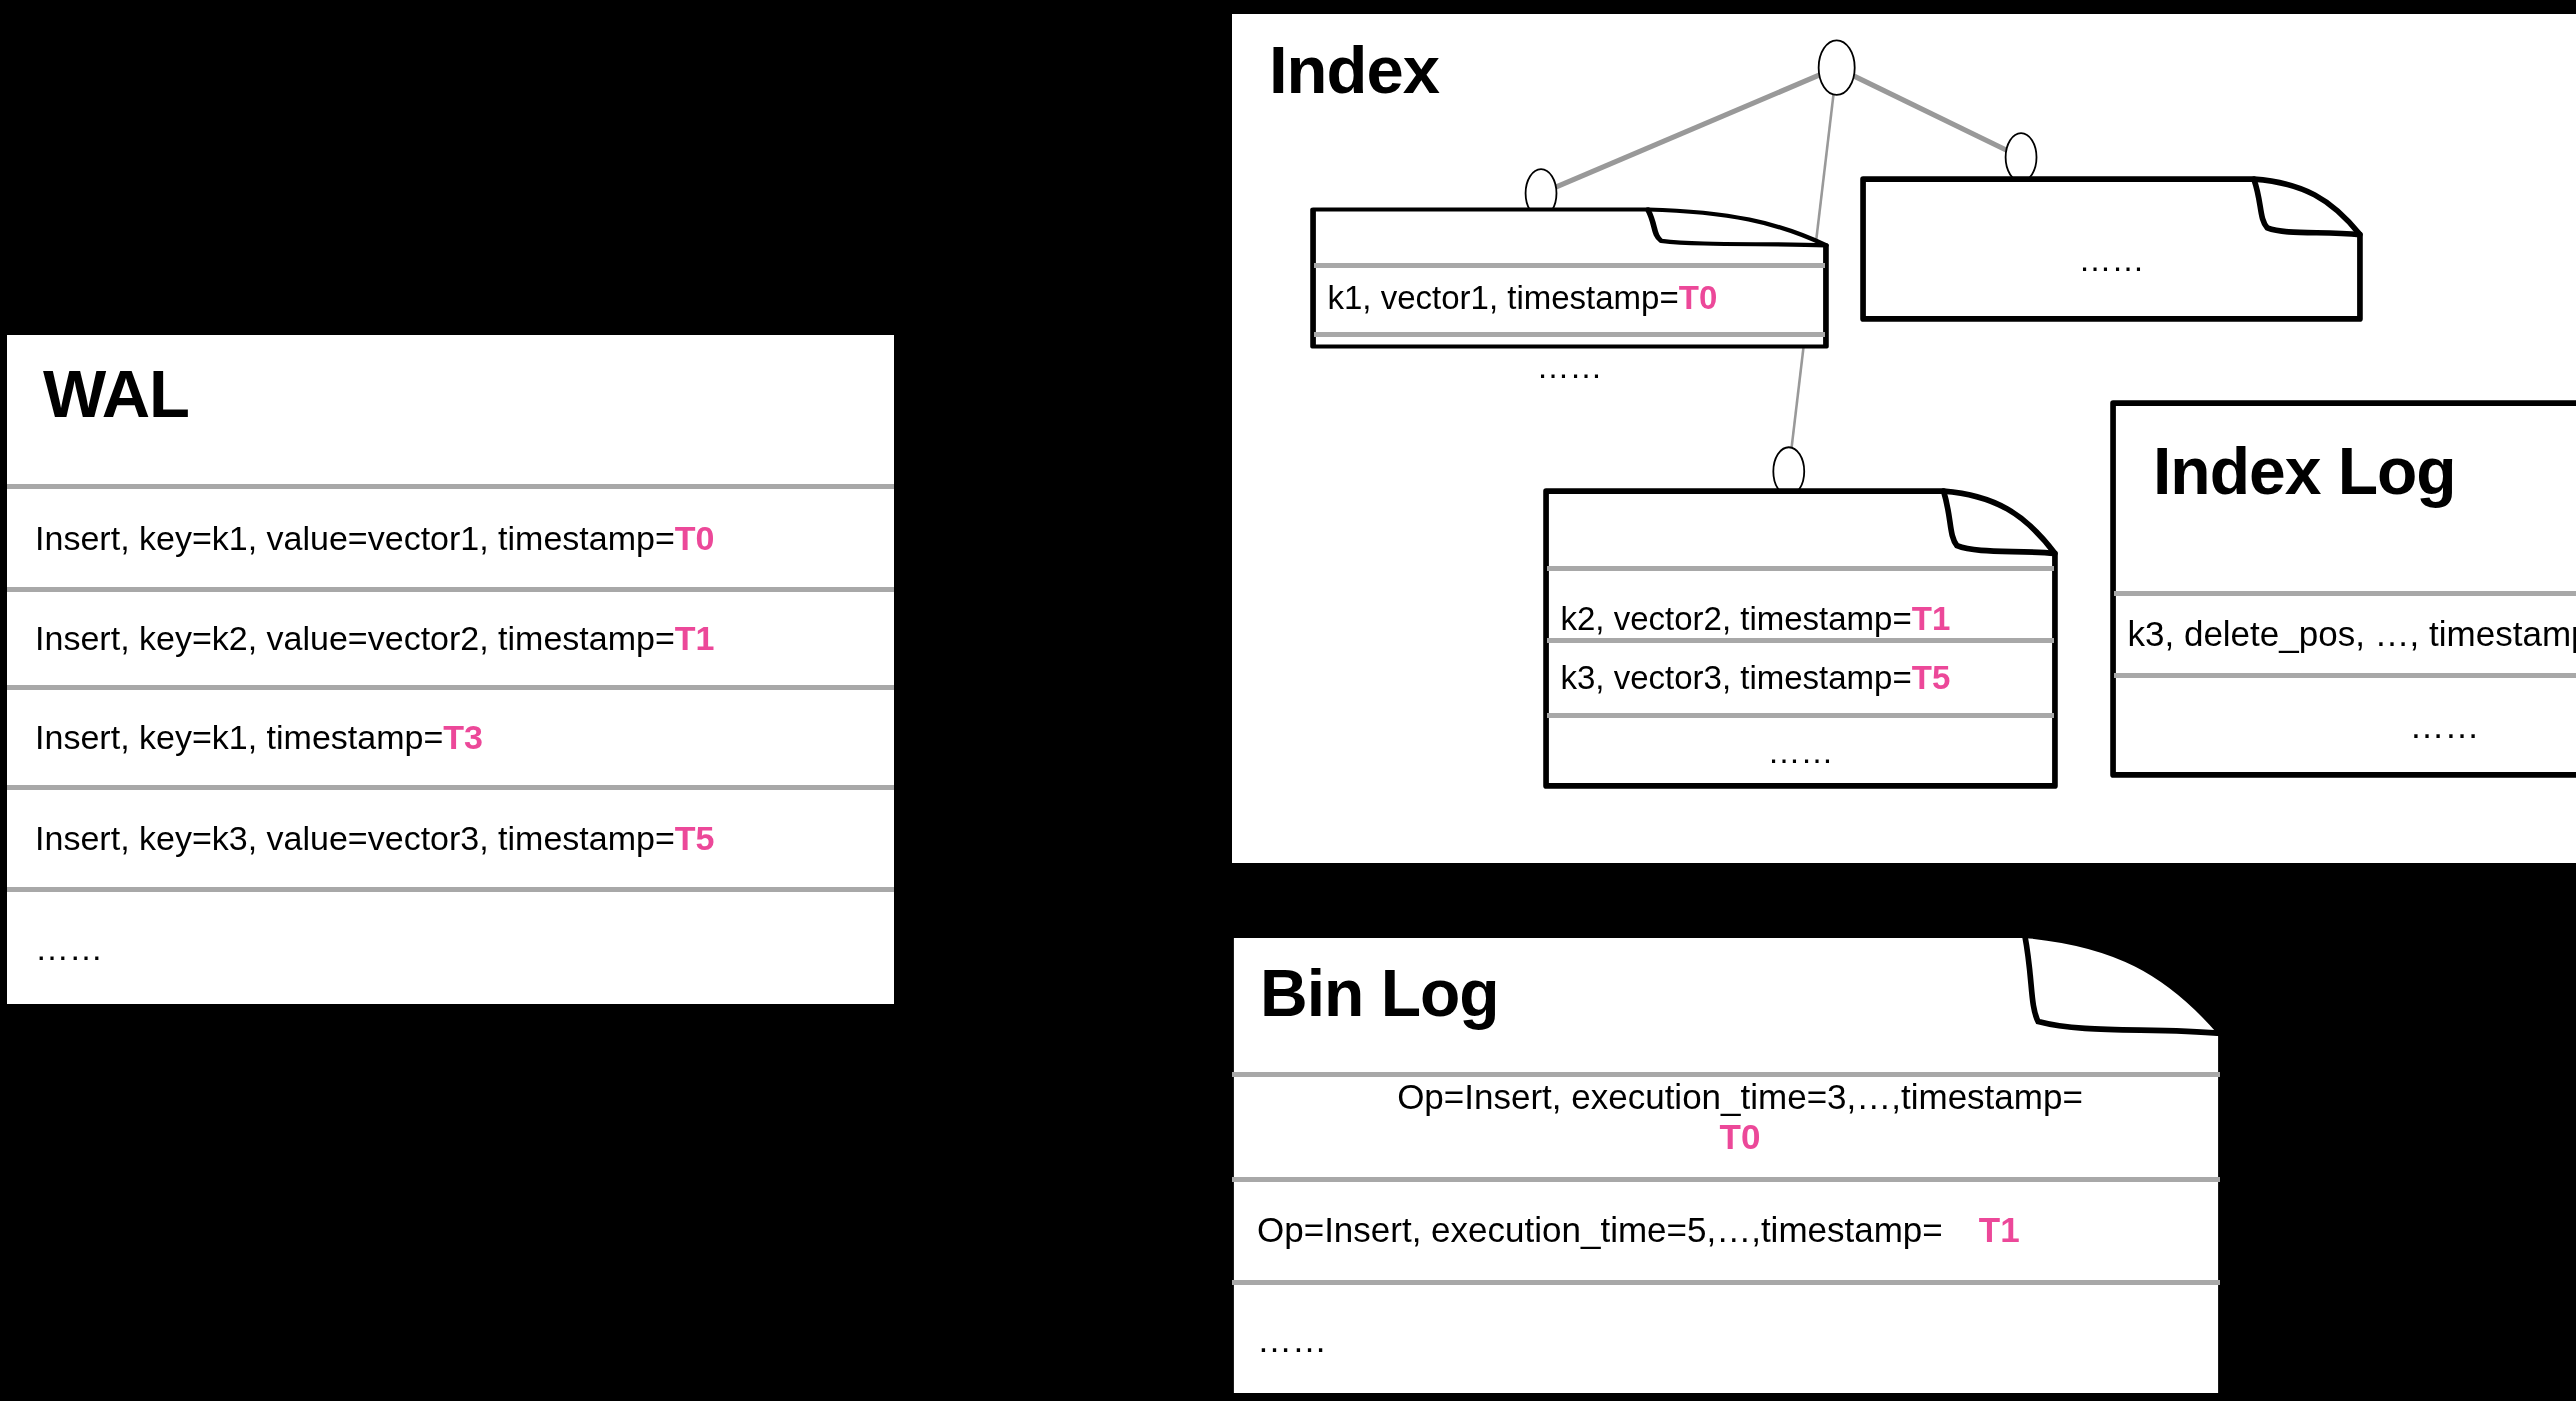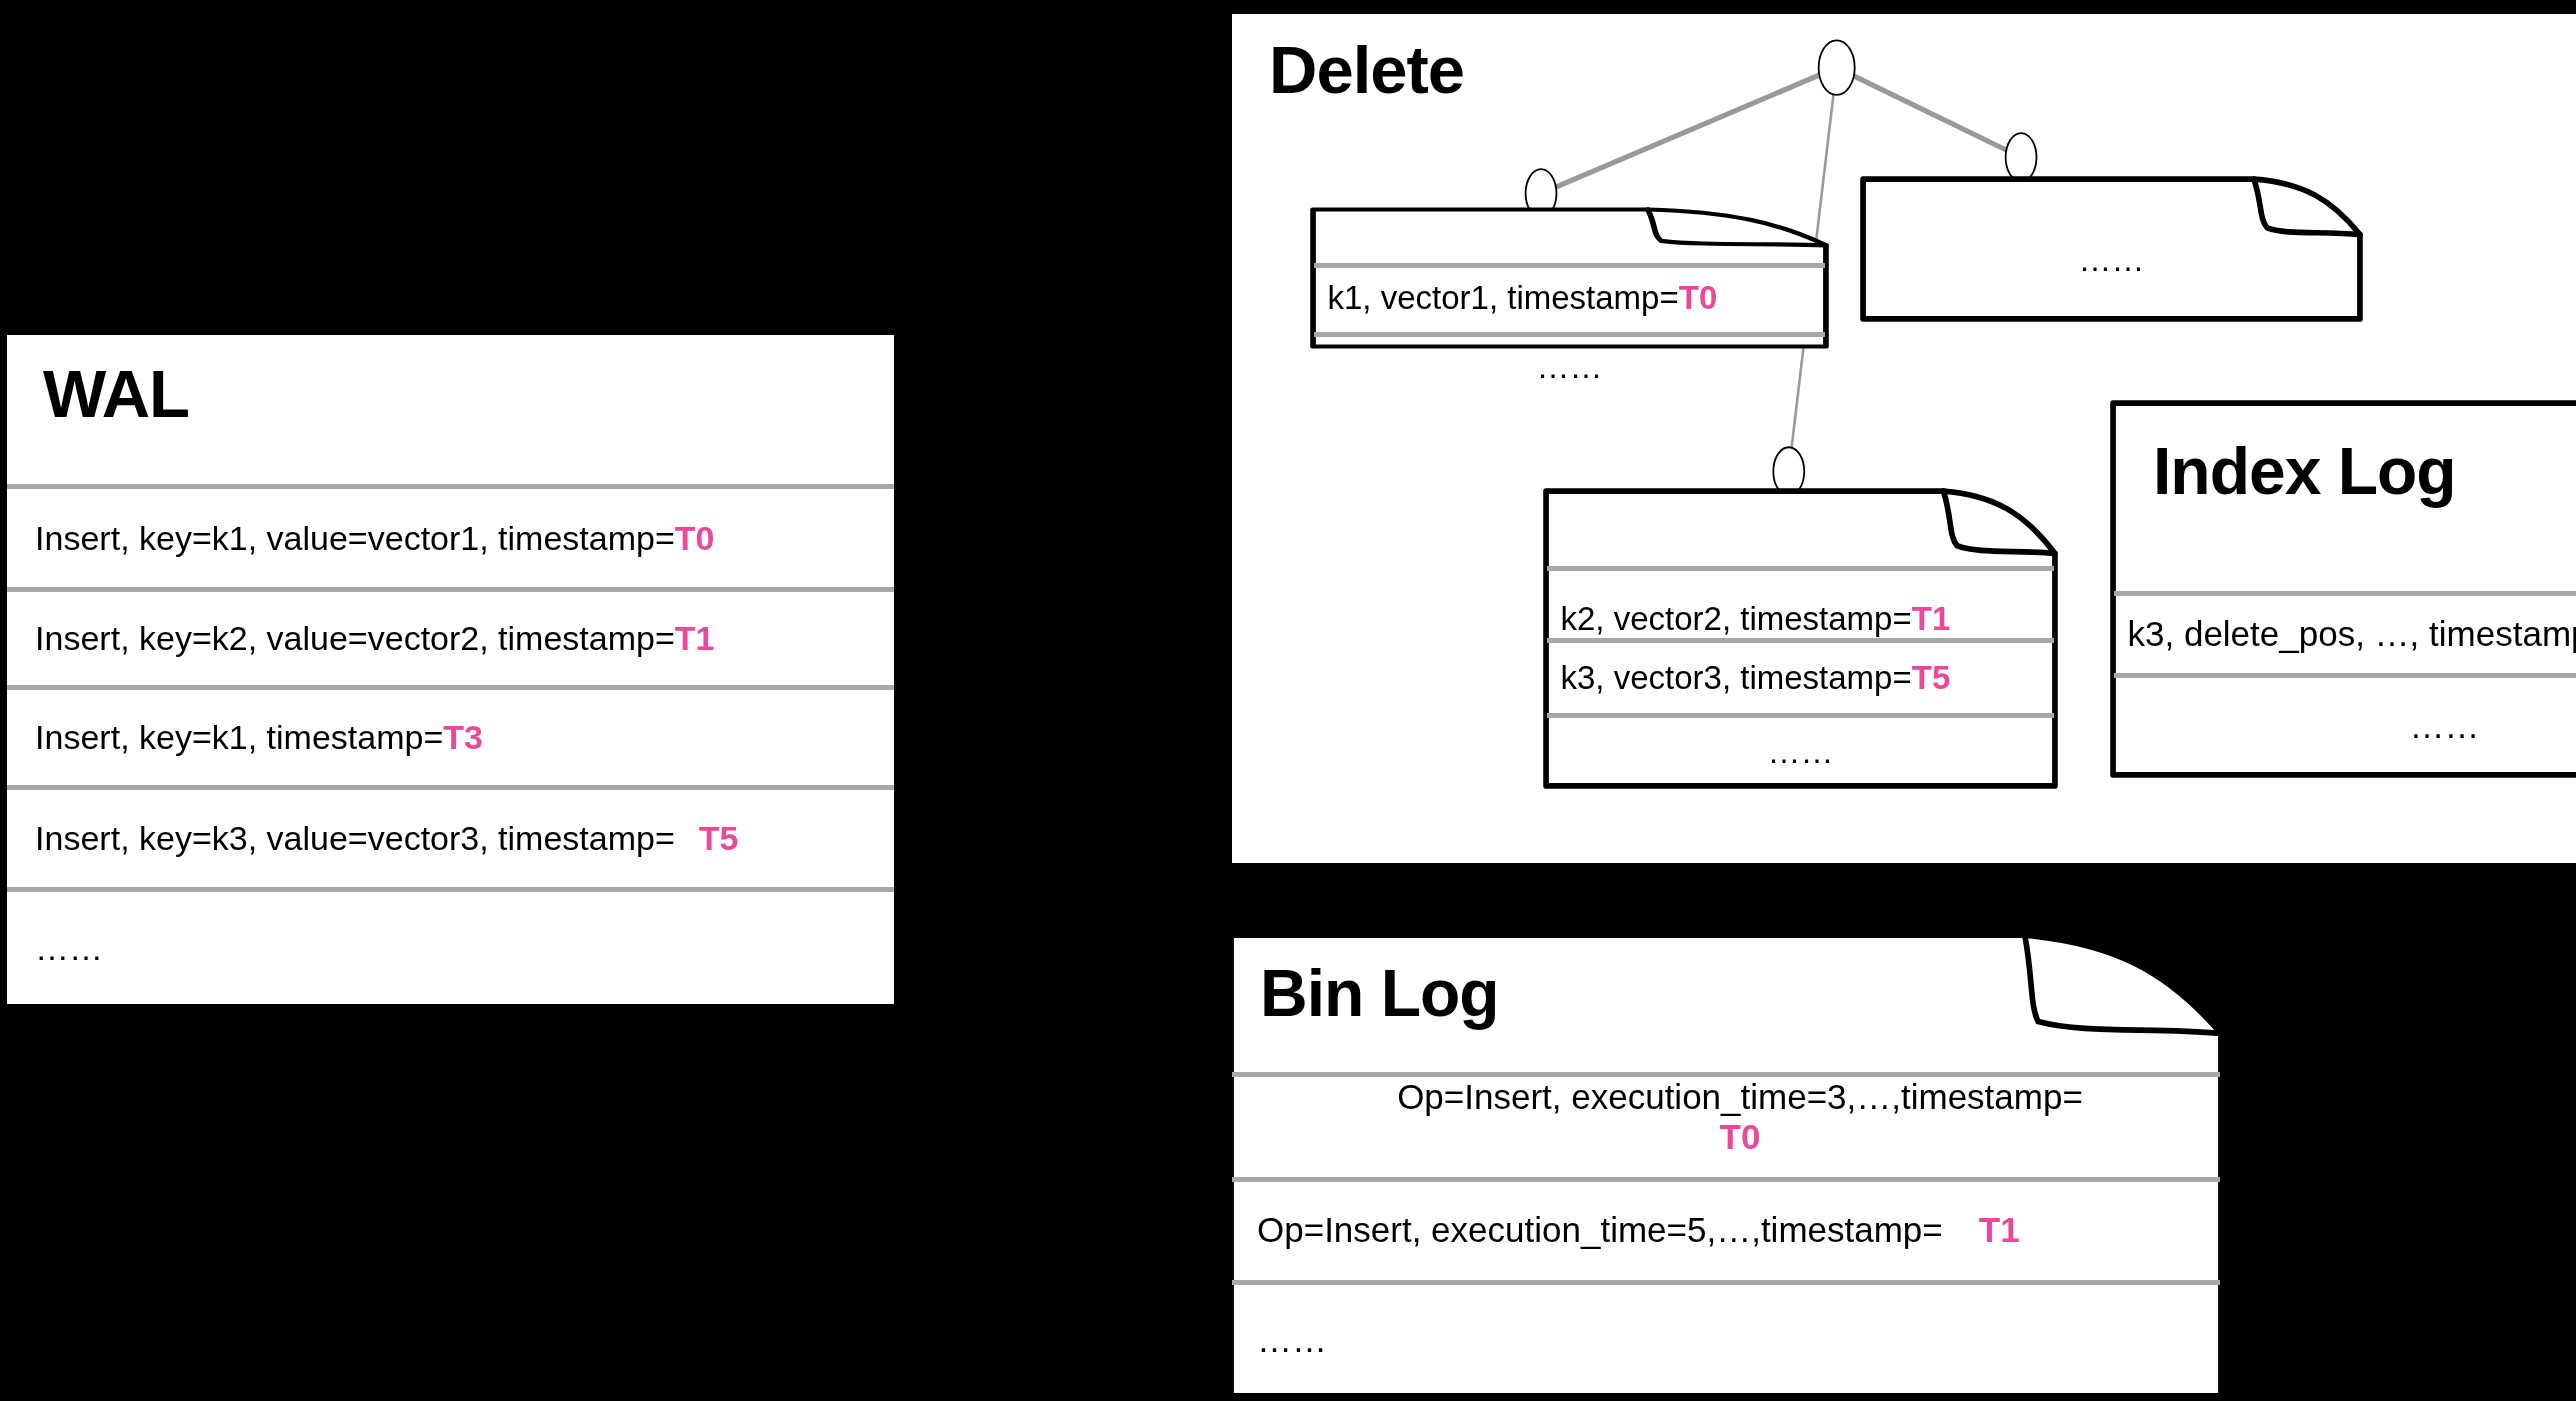--- a/index.html
+++ b/index.html
@@ -46,32 +46,32 @@
     <div class="wrow" style="top:257px;height:93px;">
       <span>Insert, key=k2, value=vector2, timestamp=</span>
         <span class="ts">T1</span>
     </div>
     <div class="hdiv" style="top:350px;"></div>
     <div class="wrow" style="top:355px;height:95px;">
       <span>Insert, key=k1, timestamp=</span>
         <span class="ts">T3</span>
     </div>
     <div class="hdiv" style="top:450px;"></div>
-    <div class="wrow" style="top:455px;height:96px;gap:24px;">
+    <div class="wrow" style="top:455px;height:96px;">
       <span>Insert, key=k3, value=vector3, timestamp=</span>
         <span class="ts">T5</span>
     </div>
     <div class="hdiv" style="top:552px;"></div>
     <div class="wrow" style="top:557px;height:112px;">
       <span>……</span>
     </div>
   </section>
 
   <section class="panel" id="index">
-    <div class="box-title">Delete</div>
+    <div class="box-title">Index</div>
 
     <svg id="tree" viewBox="0 0 3056 1648">
       <line x1="1174" y1="104" x2="600" y2="348" stroke="#999999" stroke-width="10"></line>
       <line x1="1174" y1="104" x2="1532" y2="278" stroke="#999999" stroke-width="10"></line>
       <line x1="1174" y1="104" x2="1081" y2="888" stroke="#999999" stroke-width="5"></line>
       <ellipse cx="1174" cy="104" rx="35" ry="53" fill="#fff" stroke="#000" stroke-width="3.5"></ellipse>
       <ellipse cx="600" cy="348" rx="30" ry="47" fill="#fff" stroke="#000" stroke-width="3.5"></ellipse>
       <ellipse cx="1532" cy="278" rx="30" ry="47" fill="#fff" stroke="#000" stroke-width="3.5"></ellipse>
       <ellipse cx="1081" cy="888" rx="30" ry="47" fill="#fff" stroke="#000" stroke-width="3.5"></ellipse>
     </svg>

